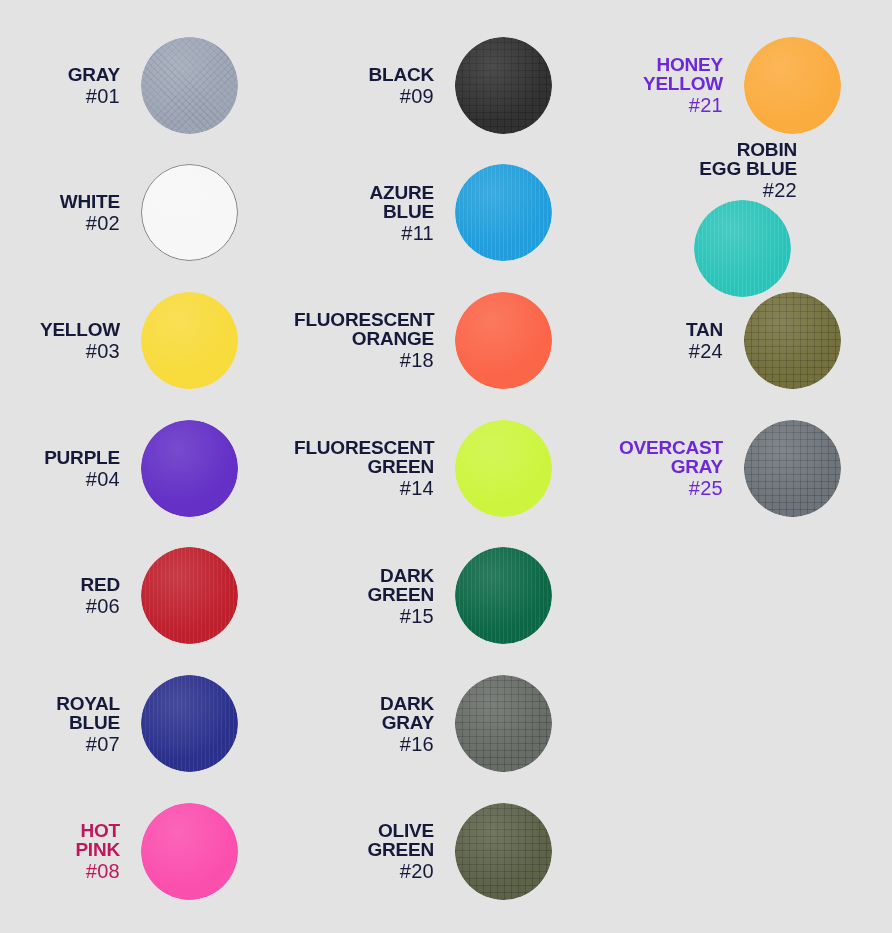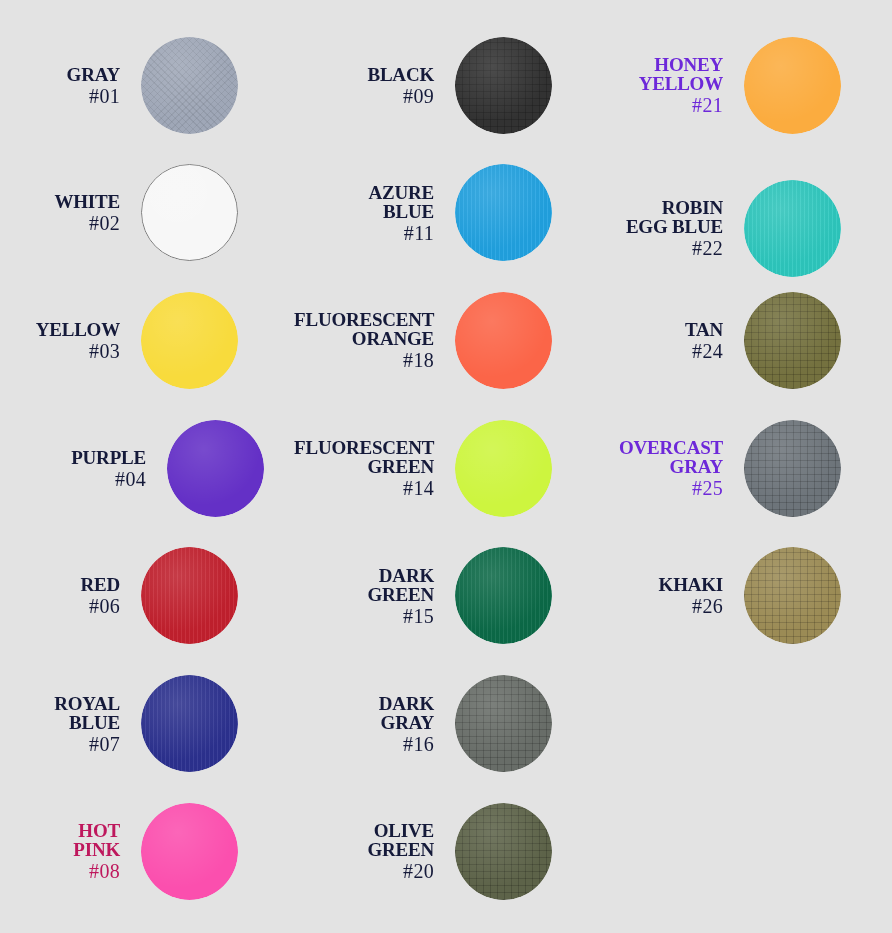--- a/index.html
+++ b/index.html
@@ -18,21 +18,20 @@
     position: relative;
     width: 892px;
     height: 933px;
     background: #e3e3e3;
   }
 
   .column {
     position: absolute;
     top: 0;
     height: 656px;
-    font-family: Liberation Serif, serif;
   }
   .col-1 { left: 0;   width: 280px; }
   .col-2 { left: 280px; width: 312px; }
   .col-3 { left: 592px; width: 300px; }
 
   .swatch-row {
     position: absolute;
     left: 0;
     width: 100%;
     height: 128px;
@@ -157,21 +156,21 @@
           <span class="swatch-code">#03</span>
         </div>
         <div class="disc-wrap">
           <div class="disc">
             <div class="disc-base" style="background: rgb(248, 219, 60);"></div>
             <div class="disc-weave weave-none"></div>
             <div class="disc-sheen"></div>
           </div>
         </div>
       </div>
-      <div class="swatch-row" style="top: 404.1px; margin-left: 26px;">
+      <div class="swatch-row" style="top: 404.1px;">
         <div class="label-block" style="color: rgb(21, 26, 58);">
           <span class="swatch-name">PURPLE</span>
           <span class="swatch-code">#04</span>
         </div>
         <div class="disc-wrap">
           <div class="disc">
             <div class="disc-base" style="background: rgb(100, 48, 198);"></div>
             <div class="disc-weave weave-none"></div>
             <div class="disc-sheen"></div>
           </div>
@@ -326,21 +325,21 @@
           <span class="swatch-code">#21</span>
         </div>
         <div class="disc-wrap">
           <div class="disc">
             <div class="disc-base" style="background: rgb(251, 172, 63);"></div>
             <div class="disc-weave weave-none"></div>
             <div class="disc-sheen"></div>
           </div>
         </div>
       </div>
-      <div class="swatch-row" style="top: 164px;">
+      <div class="swatch-row" style="top: 140px; flex-direction: column;">
         <div class="label-block" style="color: rgb(21, 26, 58);">
           <span class="swatch-name">ROBIN
 EGG BLUE</span>
           <span class="swatch-code">#22</span>
         </div>
         <div class="disc-wrap">
           <div class="disc">
             <div class="disc-base" style="background: rgb(46, 201, 191);"></div>
             <div class="disc-weave weave-fine"></div>
             <div class="disc-sheen"></div>
@@ -367,27 +366,14 @@
           <span class="swatch-code">#25</span>
         </div>
         <div class="disc-wrap">
           <div class="disc">
             <div class="disc-base" style="background: rgb(109, 116, 122);"></div>
             <div class="disc-weave weave-grid"></div>
             <div class="disc-sheen"></div>
           </div>
         </div>
       </div>
-      <div class="swatch-row" style="top: 531.8px;">
-        <div class="label-block" style="color: rgb(21, 26, 58);">
-          <span class="swatch-name">KHAKI</span>
-          <span class="swatch-code">#26</span>
-        </div>
-        <div class="disc-wrap">
-          <div class="disc">
-            <div class="disc-base" style="background: rgb(155, 139, 85);"></div>
-            <div class="disc-weave weave-grid"></div>
-            <div class="disc-sheen"></div>
-          </div>
-        </div>
-      </div>
     </div>
 </div>
 
 </body></html>

